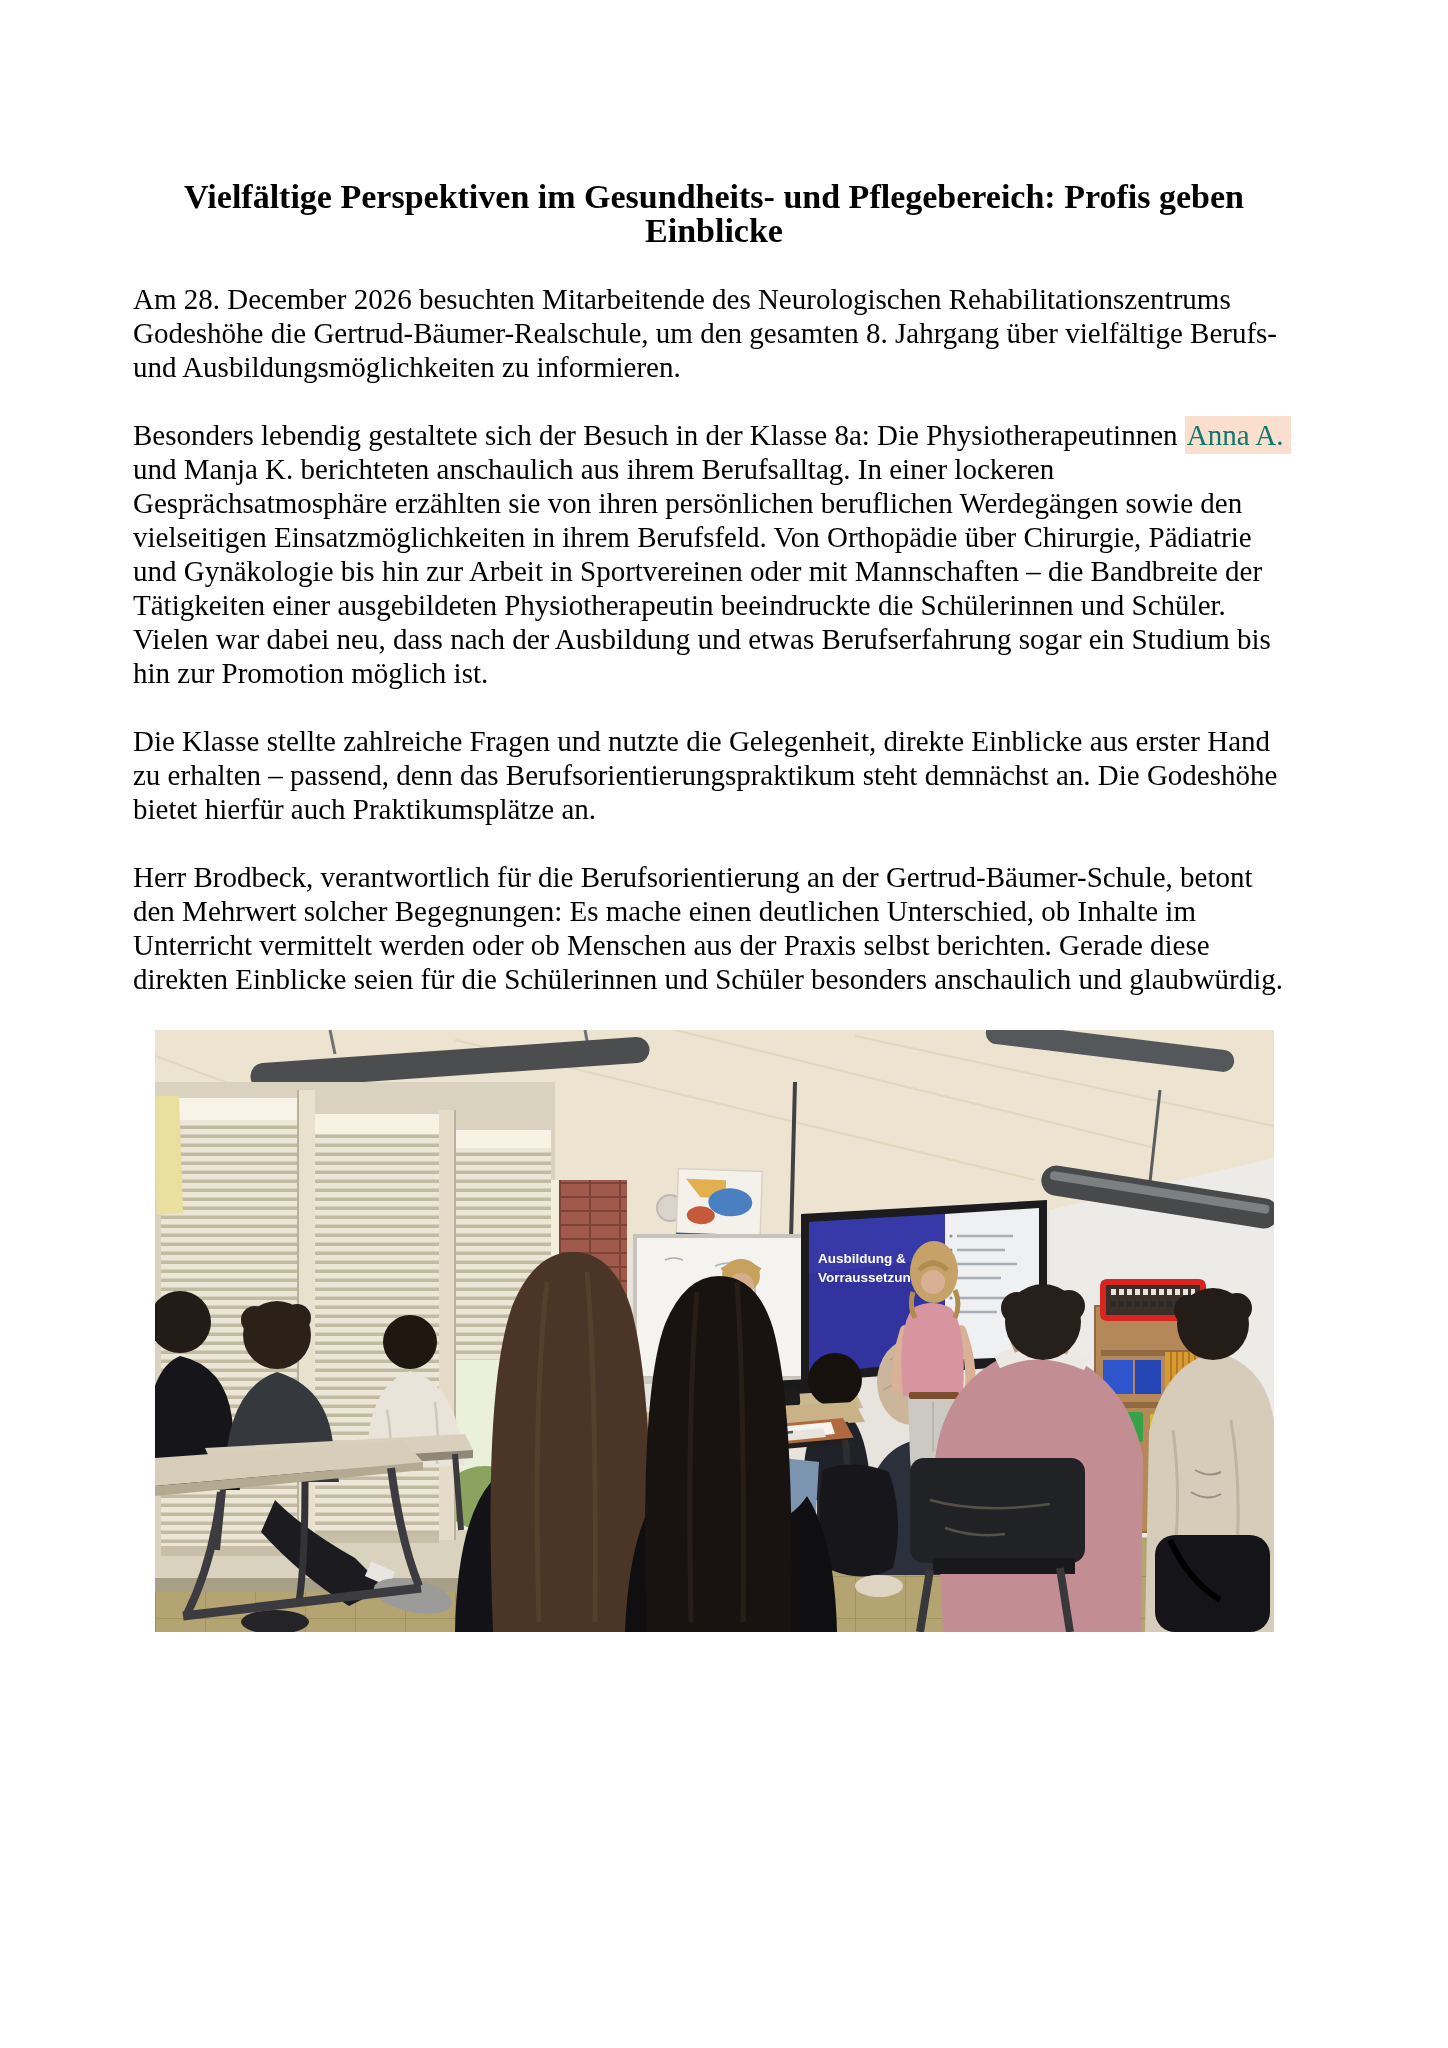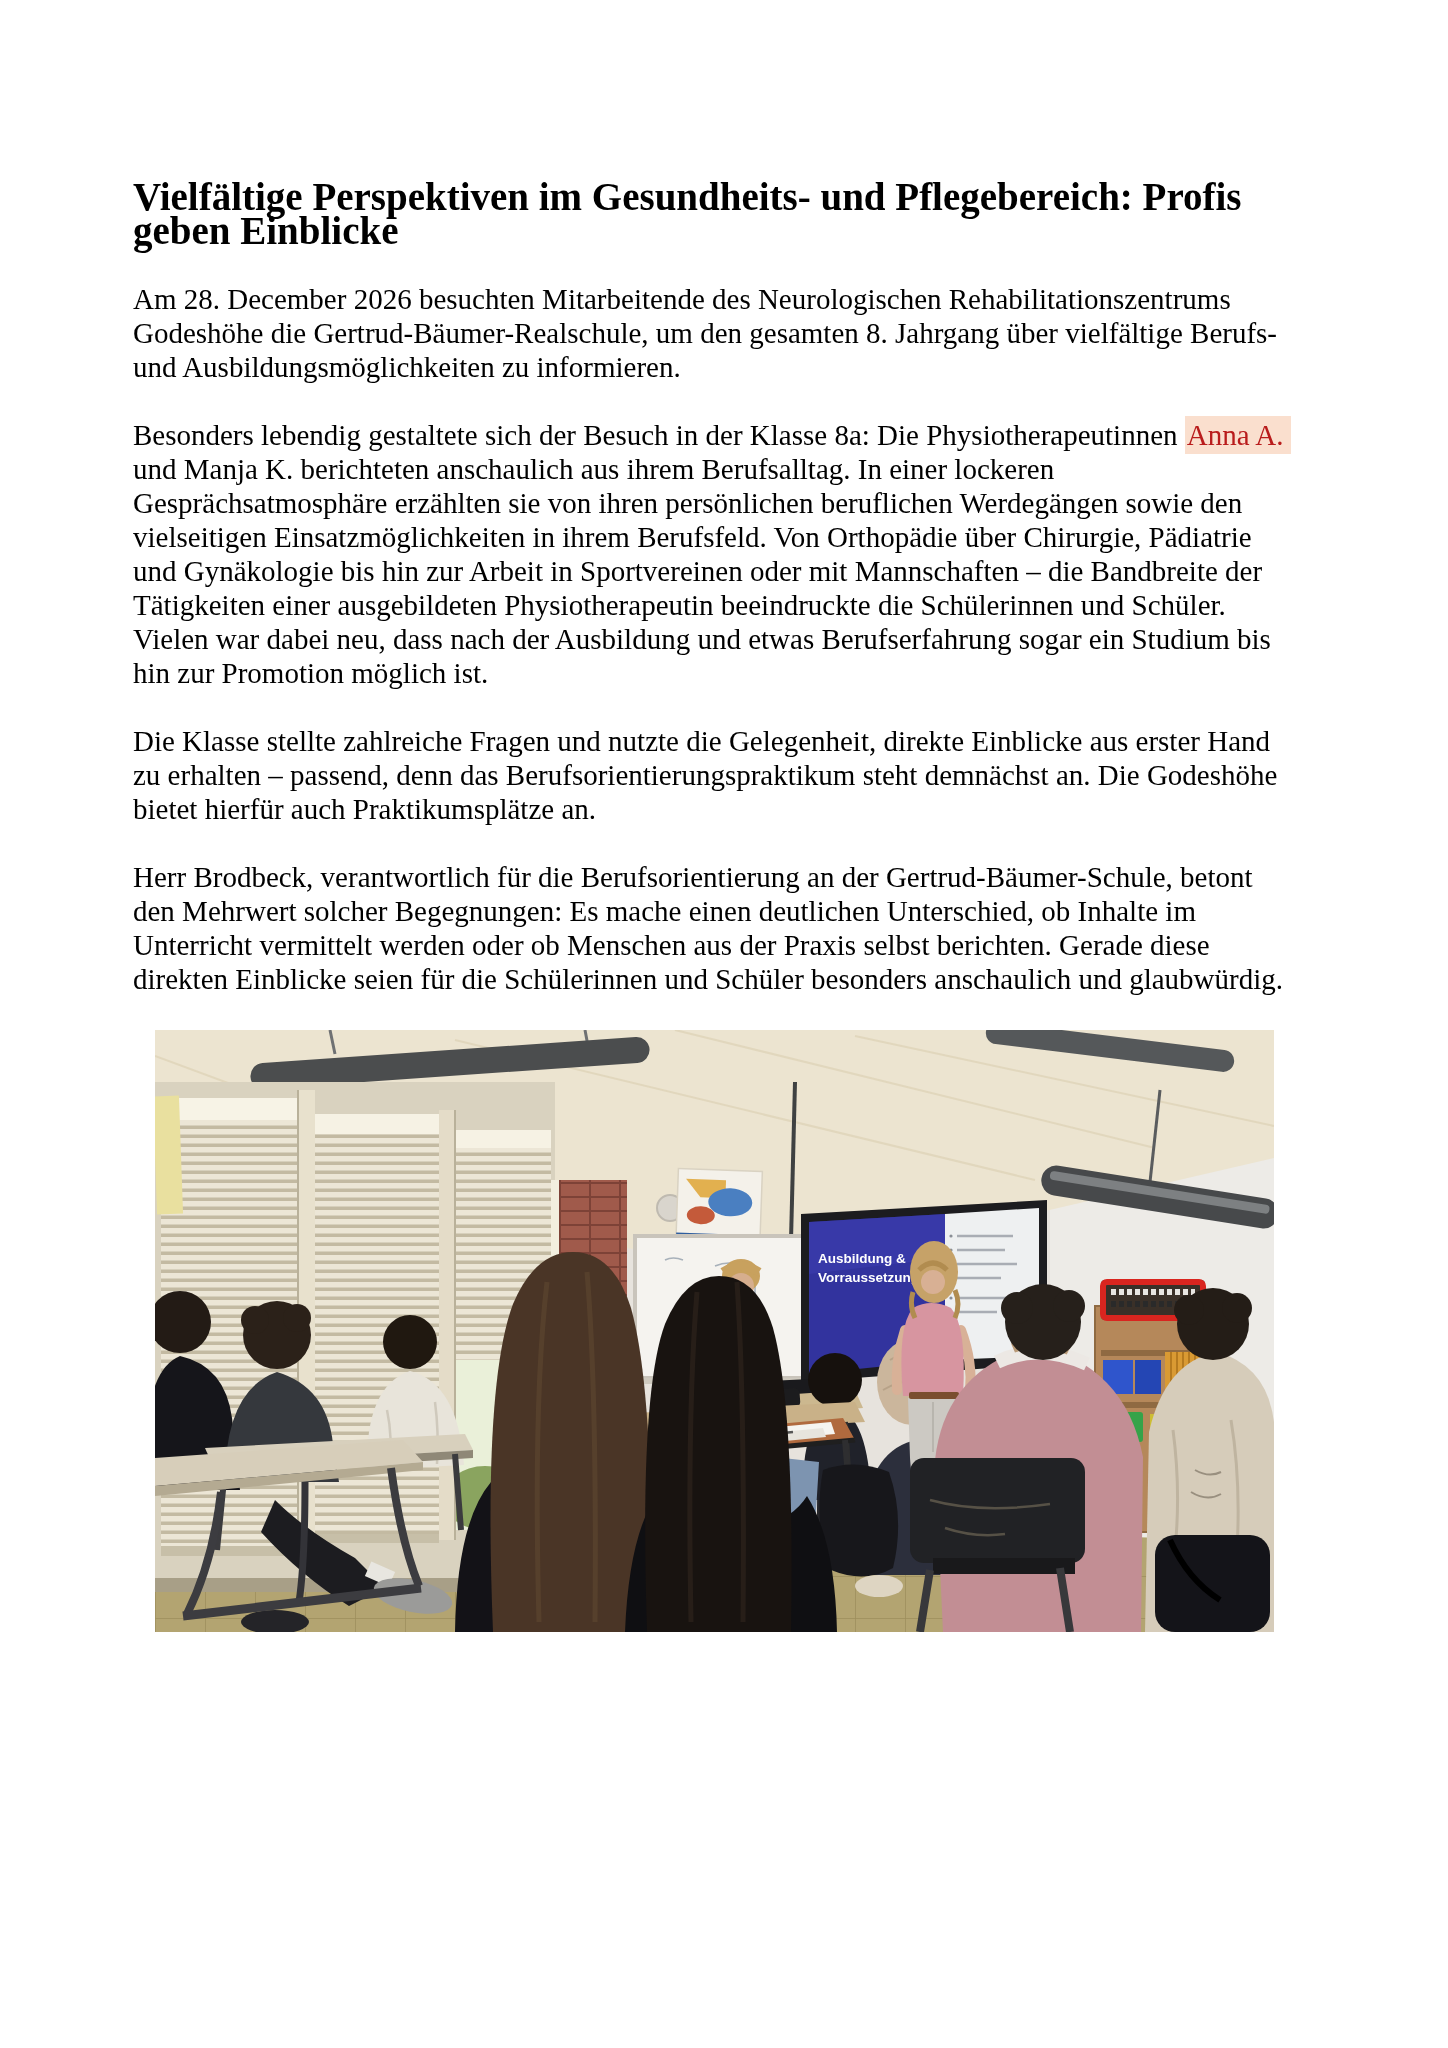--- a/index.html
+++ b/index.html
@@ -10,31 +10,32 @@
     font-family:"Liberation Serif", serif;
     color:#000;
     overflow:hidden;
   }
   .content{
     position:absolute;
     left:133px;top:180px;
     width:1162px;
   }
   .doc-title{
-    font-size:39px;line-height:34px;font-weight:bold;
+    font-size:34px;line-height:34px;font-weight:bold;
     margin:0 0 34px 0;
+    text-align:center;
   }
   .content p{
     font-size:29px;line-height:34px;
     margin:0 0 34px 0;
     text-align:left;
   }
   mark.name-highlight{
     background:#fadfce;
-    color:#b91c1c;
+    color:#0f766e;
     padding:3px 8px 3px 2px;
   }
   figure.photo{
     width:1119px;height:436px;
     margin:0 auto;
     display:block;
   }
   figure.photo svg{display:block;}
 </style>
 </head>

